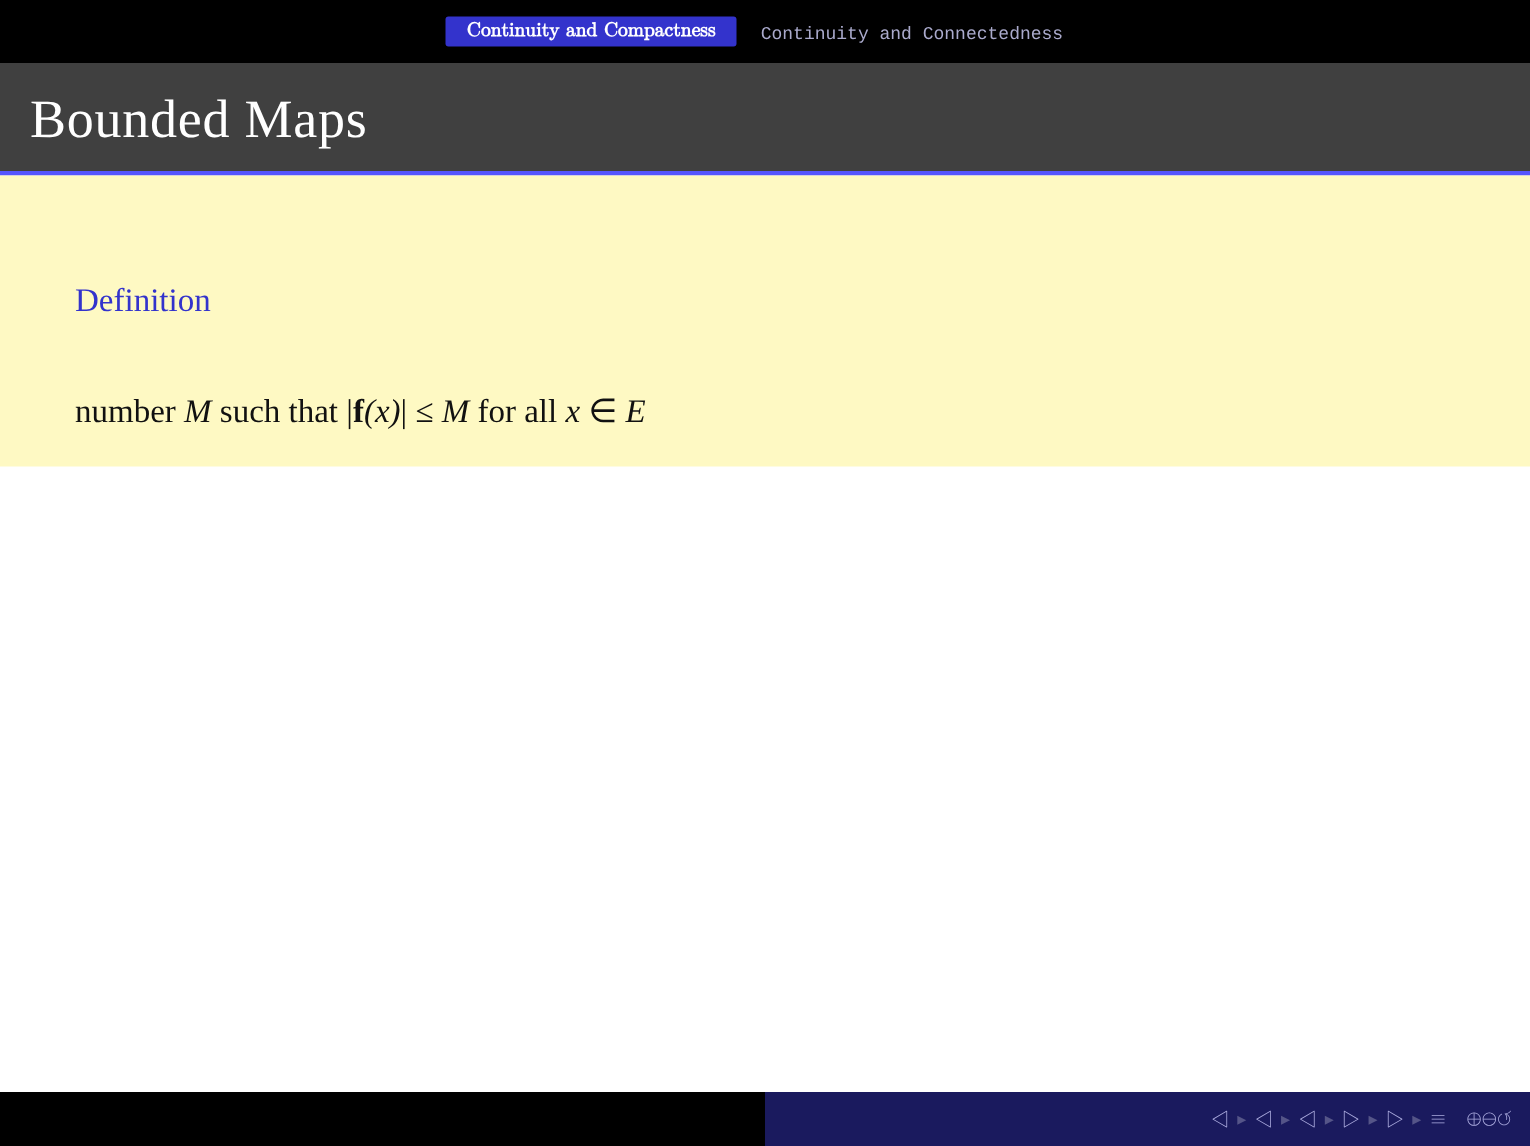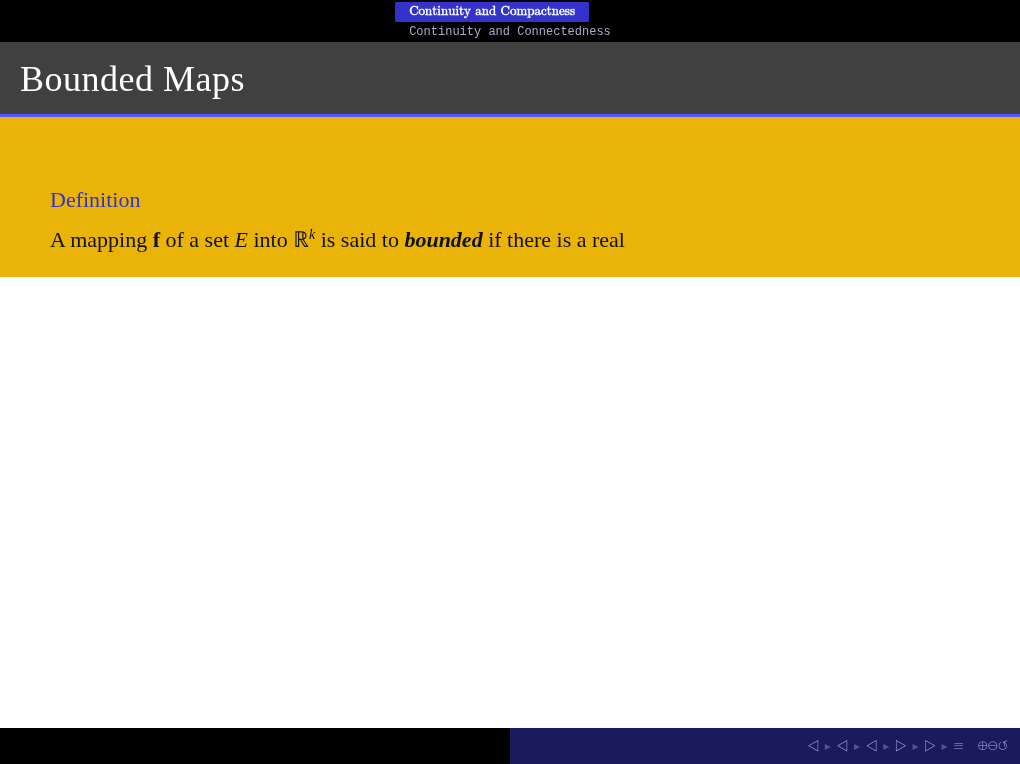--- a/index.html
+++ b/index.html
@@ -19,22 +19,22 @@
       height: 42px;
       background: #000000;
       display: flex;
       align-items: center;
       justify-content: center;
       position: relative;
     }
 
     #nav-tabs {
       display: flex;
-      flex-direction: column;
-      align-items: flex-start;
+      flex-direction: row;
+      align-items: flex-end;
       gap: 2px;
     }
 
     #tab-active {
       background: #3333cc;
       color: #ffffff;
       font-size: 13px;
       font-weight: bold;
       padding: 2px 14px;
       border-radius: 2px;
@@ -58,21 +58,21 @@
       color: #ffffff;
       font-size: 36px;
       font-weight: normal;
       font-family: 'Computer Modern', Georgia, serif;
       letter-spacing: 0.5px;
     }
 
     
     #main-content {
       width: 100%;
-      background: #eab308;
+      background: #fef9c3;
       padding: 60px 50px 20px 50px;
       flex: 1;
     }
 
     
     #definition-block {
       margin-top: 10px;
     }
 
     #definition-label {
@@ -157,24 +157,24 @@
 <div id="title-banner">
   <span id="slide-title">Bounded Maps</span>
 </div>
 
 <div id="divider-line"></div>
 
 <div id="main-content">
   <div id="definition-block">
     <div id="definition-label">Definition</div>
     <div id="definition-text">
+      <br>
       <span>
-        <span>A mapping </span><span class="math-bold">f</span><span> of a set </span><span class="math-italic">E</span><span> into </span><span style="font-style:normal; font-family: serif; font-size:22px;">ℝ<sup>k</sup></span><span> is said to </span><span class="math-italic" style="font-style:italic;font-weight:bold;">bounded</span><span> if there is a real</span>
+        <span>number </span><span class="math-italic">M</span><span> such that |</span><span class="math-bold">f</span><span class="math-italic">(x)</span><span>| ≤ </span><span class="math-italic">M</span><span> for all </span><span class="math-italic">x</span><span> ∈ </span><span class="math-italic">E</span>
       </span>
-      <br>
     </div>
   </div>
 </div>
 
 <div id="bottom-bar">
   <div id="bottom-left"></div>
   <div id="bottom-right">
     <span class="nav-icon">◁</span>
     <span class="nav-separator">▸</span>
     <span class="nav-icon">◁</span>

